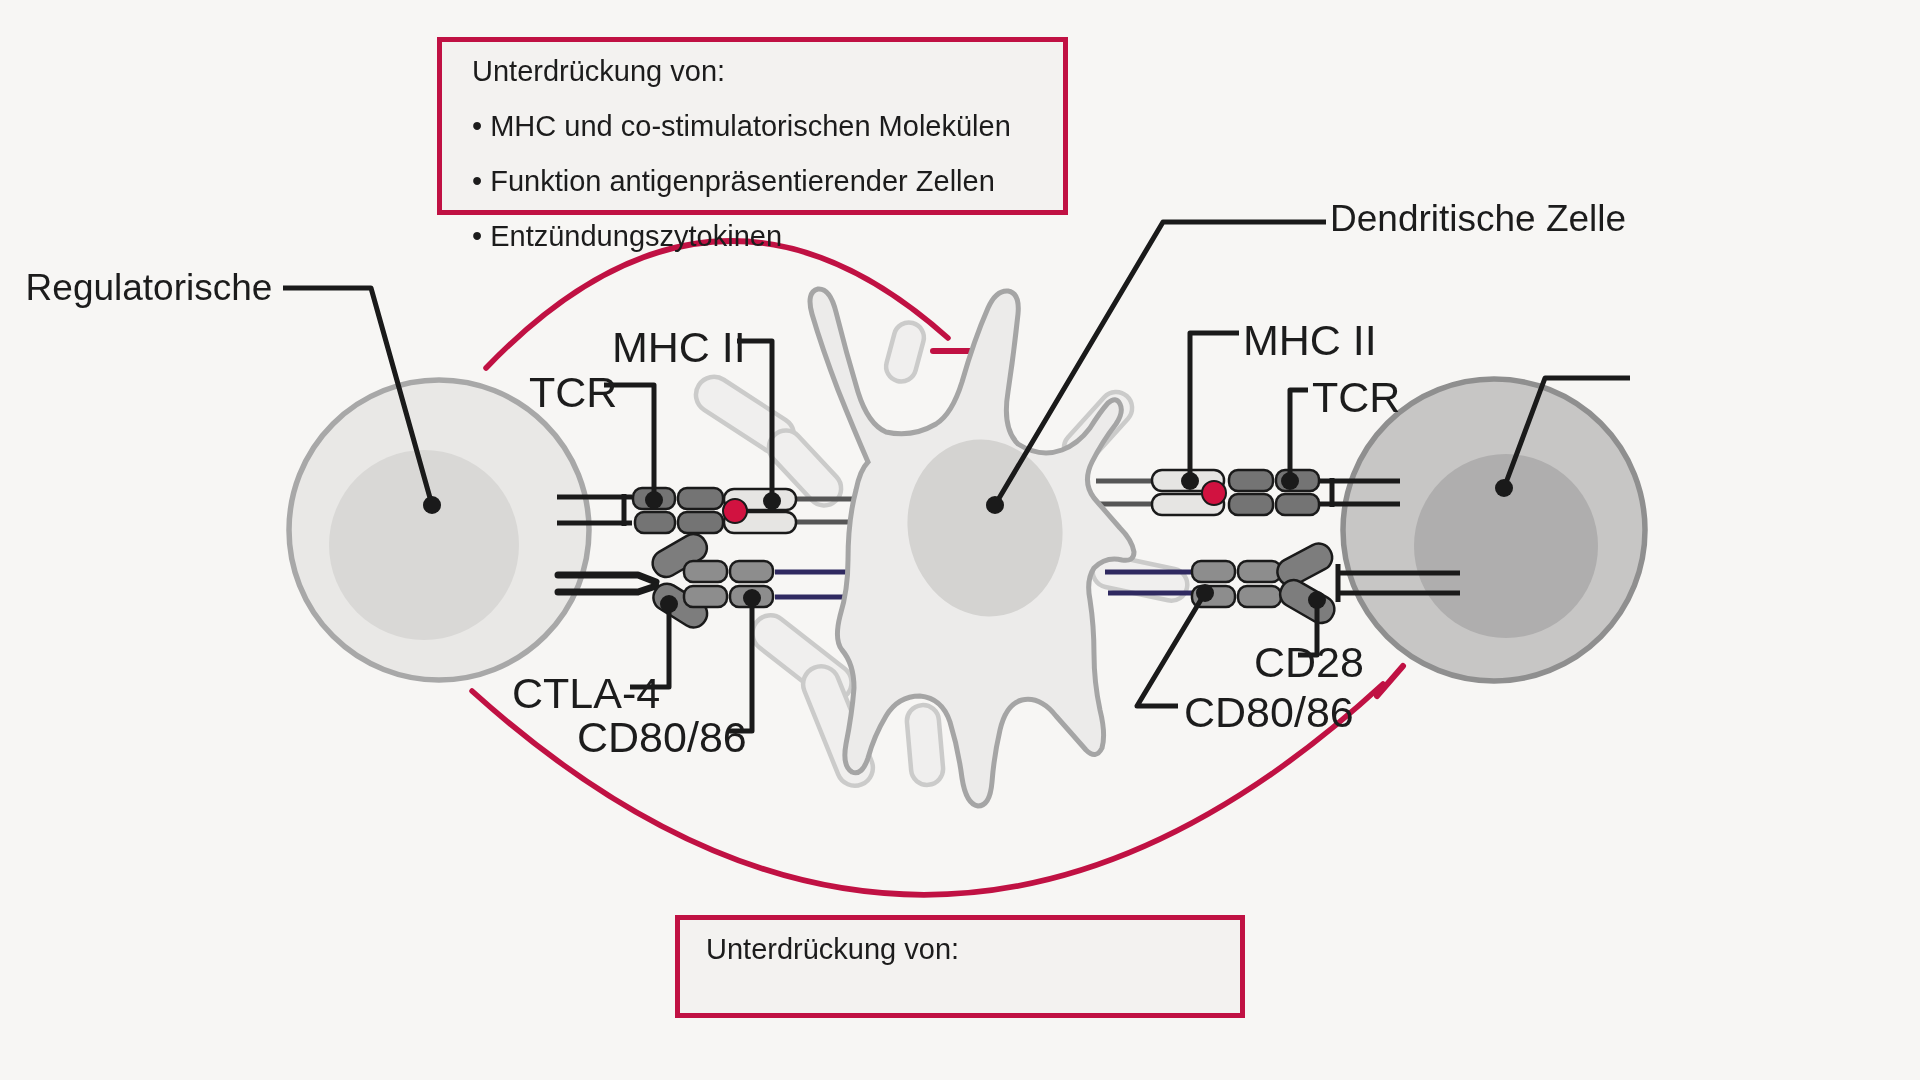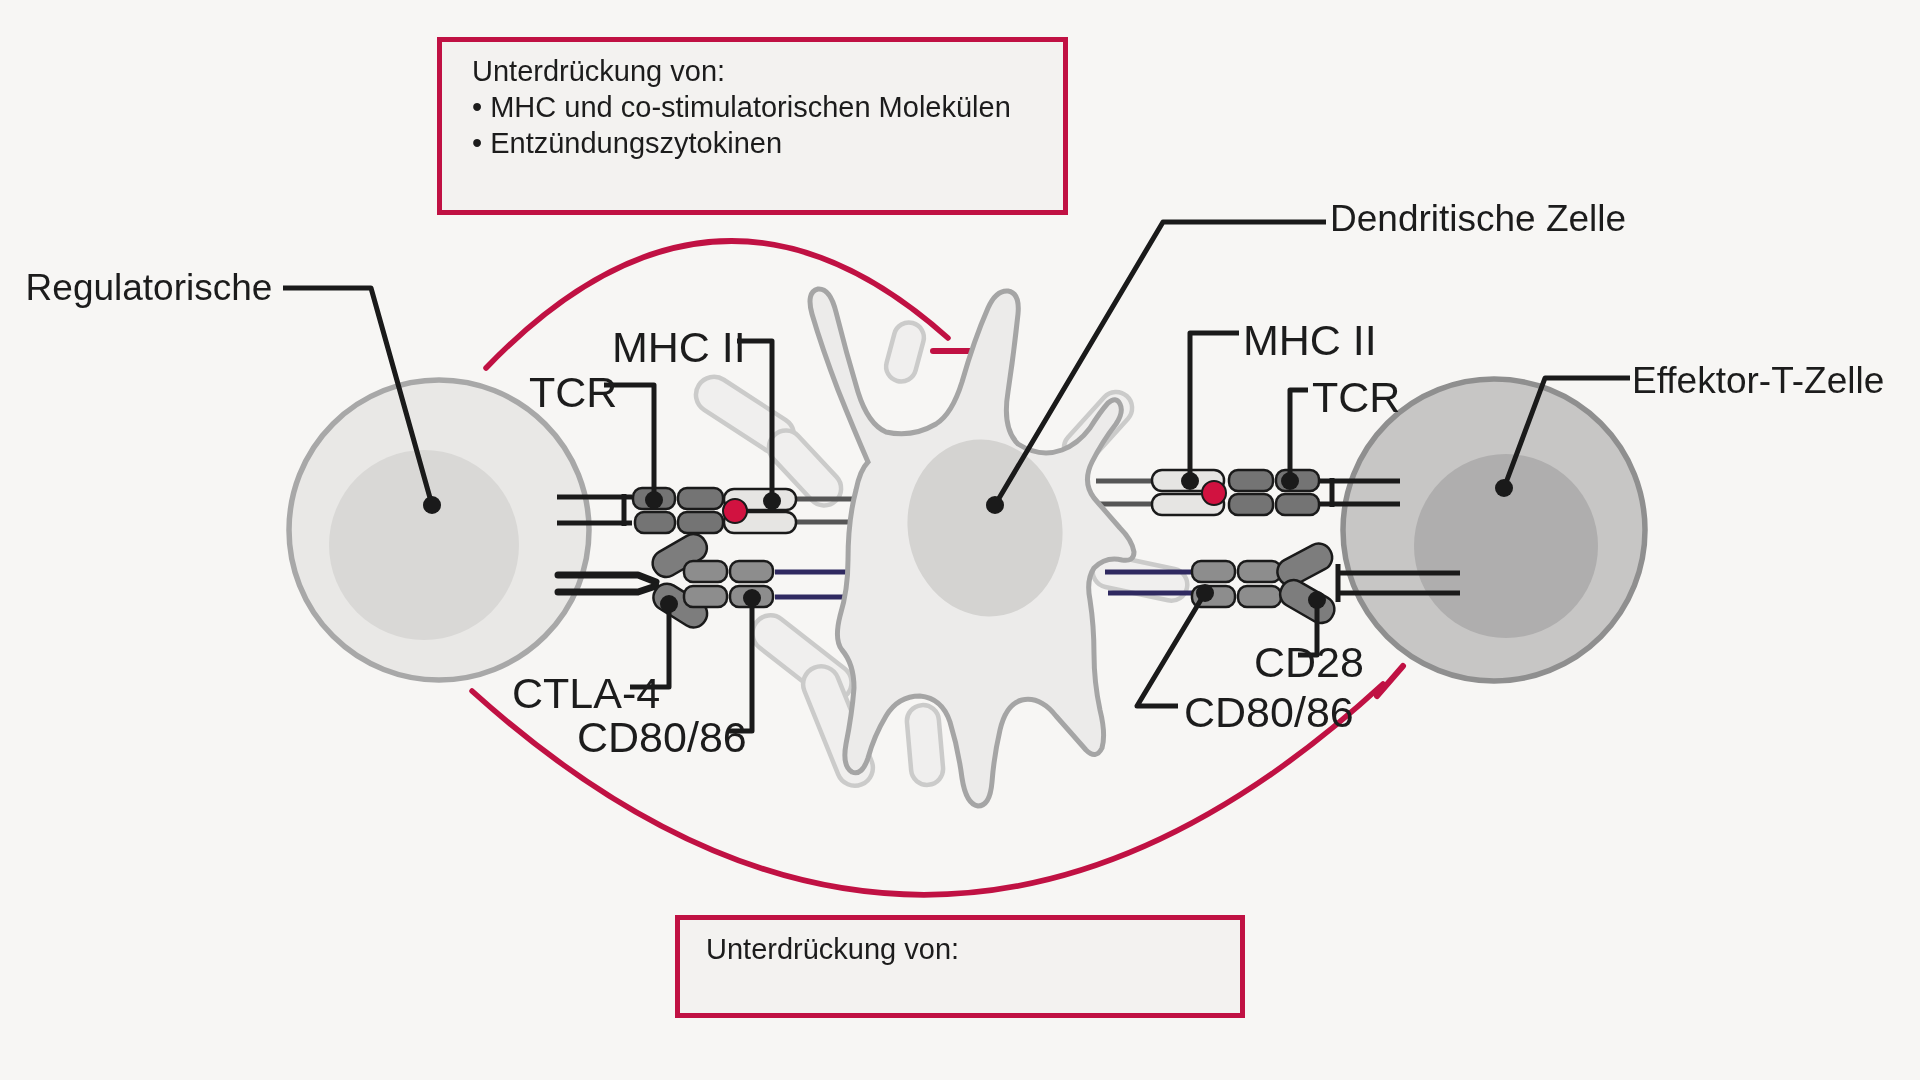--- a/index.html
+++ b/index.html
@@ -19,21 +19,21 @@
   .cell-label{font-size:37px;}
   .reg-label{left:20px;top:263px;width:258px;text-align:right;line-height:49px;}
   .reg-label span{display:block;text-align:center;}
   .infobox{
     position:absolute;box-sizing:border-box;
     background:#f3f2f0;border:5px solid #c01143;
     font-size:29px;line-height:36px;color:#1c1c1c;
   }
   .infobox.top{left:437px;top:37px;width:631px;height:178px;padding:11px 14px 0 30px;}
   .infobox.bottom{left:675px;top:915px;width:570px;height:103px;padding:11px 14px 0 26px;}
-  .infobox .bullet{display:block;}
+  .infobox .bullet{display:block;margin-top:19px;}
 </style>
 </head>
 <body>
 
 <div id="stage">
 
 <svg width="1920" height="1080" viewBox="0 0 1920 1080">
 
   <g>
     <circle cx="439" cy="530" r="150" fill="#e9e8e6" stroke="#a8a8a8" stroke-width="5.5"></circle>
@@ -178,31 +178,31 @@
         <circle cx="1190" cy="481" r="9"></circle>
         <circle cx="1290" cy="481" r="9"></circle>
     <circle cx="1317" cy="600" r="9"></circle>
         <circle cx="1205" cy="593" r="9"></circle>
   </g>
 </svg>
 
 <div class="infobox top">
   <span>Unterdrückung von:</span>
   <span class="bullet">• MHC und co-stimulatorischen Molekülen</span>
+  <span class="bullet">• Funktion antigenpräsentierender Zellen</span>
   <span class="bullet">• Entzündungszytokinen</span>
 </div>
 <div class="infobox bottom">
   <span>Unterdrückung von:</span>
 </div>
 
 <div class="label cell-label reg-label">
   <span>Regulatorische</span>
 </div>
 <div class="label cell-label" style="left:1330px;top:199px;">Dendritische Zelle</div>
-<div class="label cell-label" style="left:1632px;top:361px;">Effektor-T-Zelle</div>
 
 <div class="label" style="left:612px;top:324px;">MHC II</div>
 <div class="label" style="left:529px;top:369px;">TCR</div>
 <div class="label" style="left:504px;top:670px;margin-left:8px;">CTLA-4</div>
 <div class="label" style="left:577px;top:714px;">CD80/86</div>
 <div class="label" style="left:1243px;top:317px;">MHC II</div>
 <div class="label" style="left:1312px;top:374px;">TCR</div>
 <div class="label" style="left:1254px;top:639px;">CD28</div>
 <div class="label" style="left:1184px;top:689px;">CD80/86</div>
 

